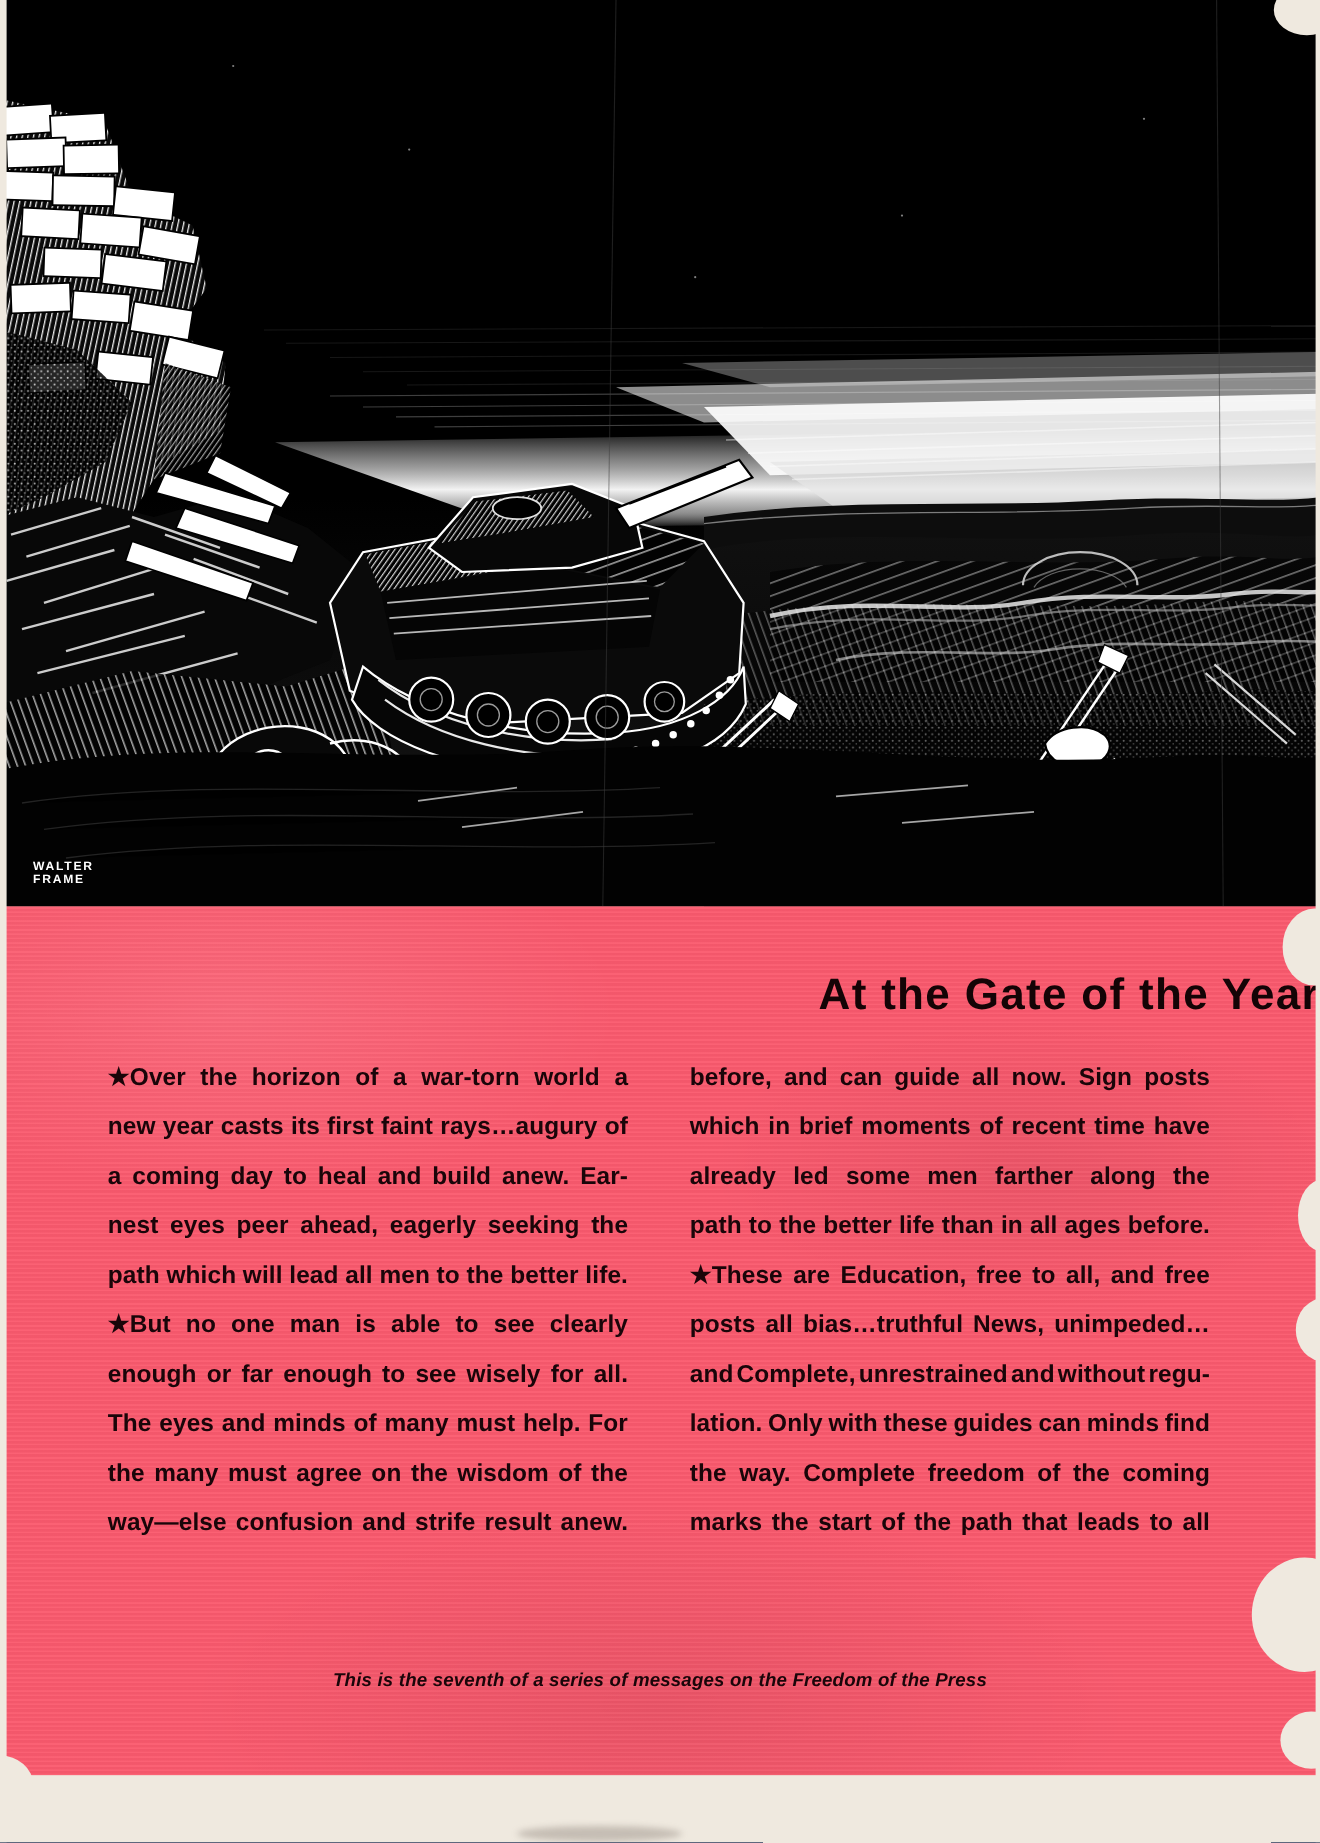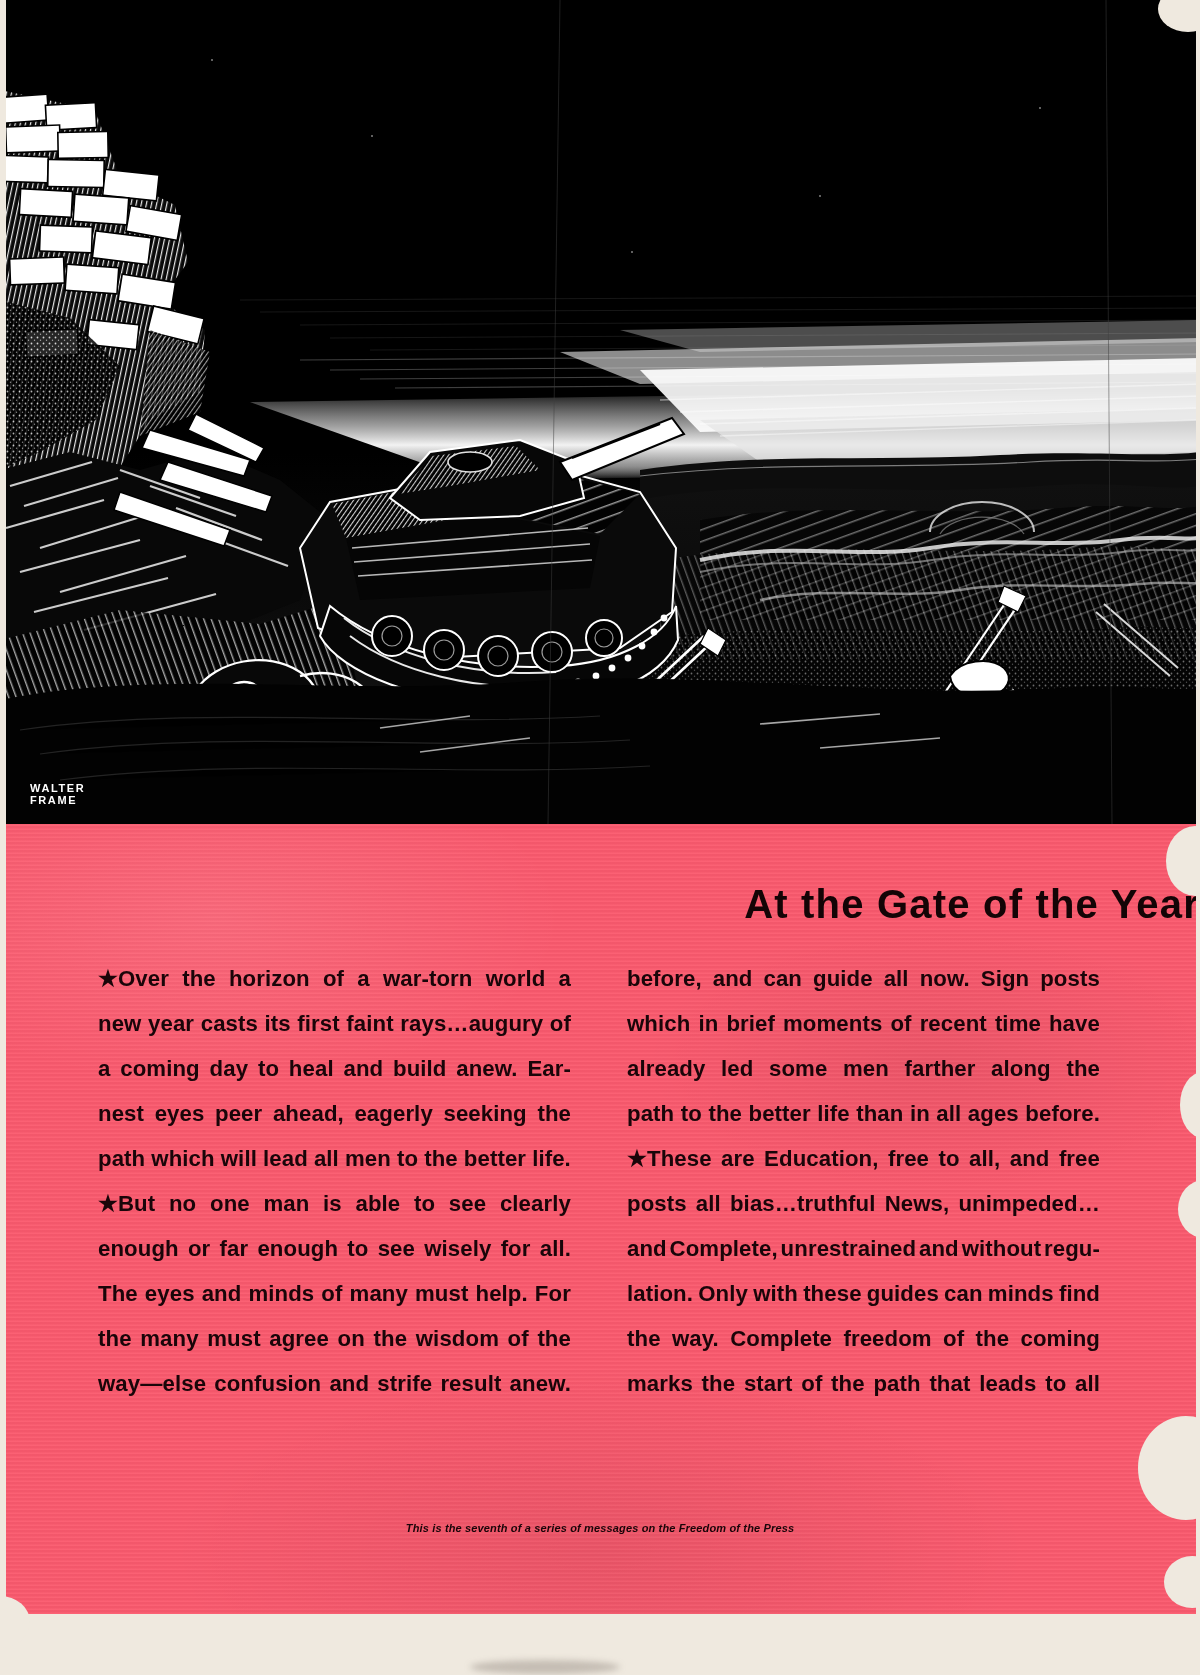--- a/index.html
+++ b/index.html
@@ -132,21 +132,21 @@
     left: 0;
     right: 0;
     top: 692px;
     text-align: center;
     z-index: 12;
   }
   .credit-line {
     font-family: "Liberation Sans", sans-serif;
     font-style: italic;
     font-weight: bold;
-    font-size: 11px;
+    font-size: 17px;
     line-height: 24px;
     color: #1a0509;
     letter-spacing: 0.15px;
   }
 
   
   .signature {
     position: absolute;
     left: 30px;
     top: 782px;

